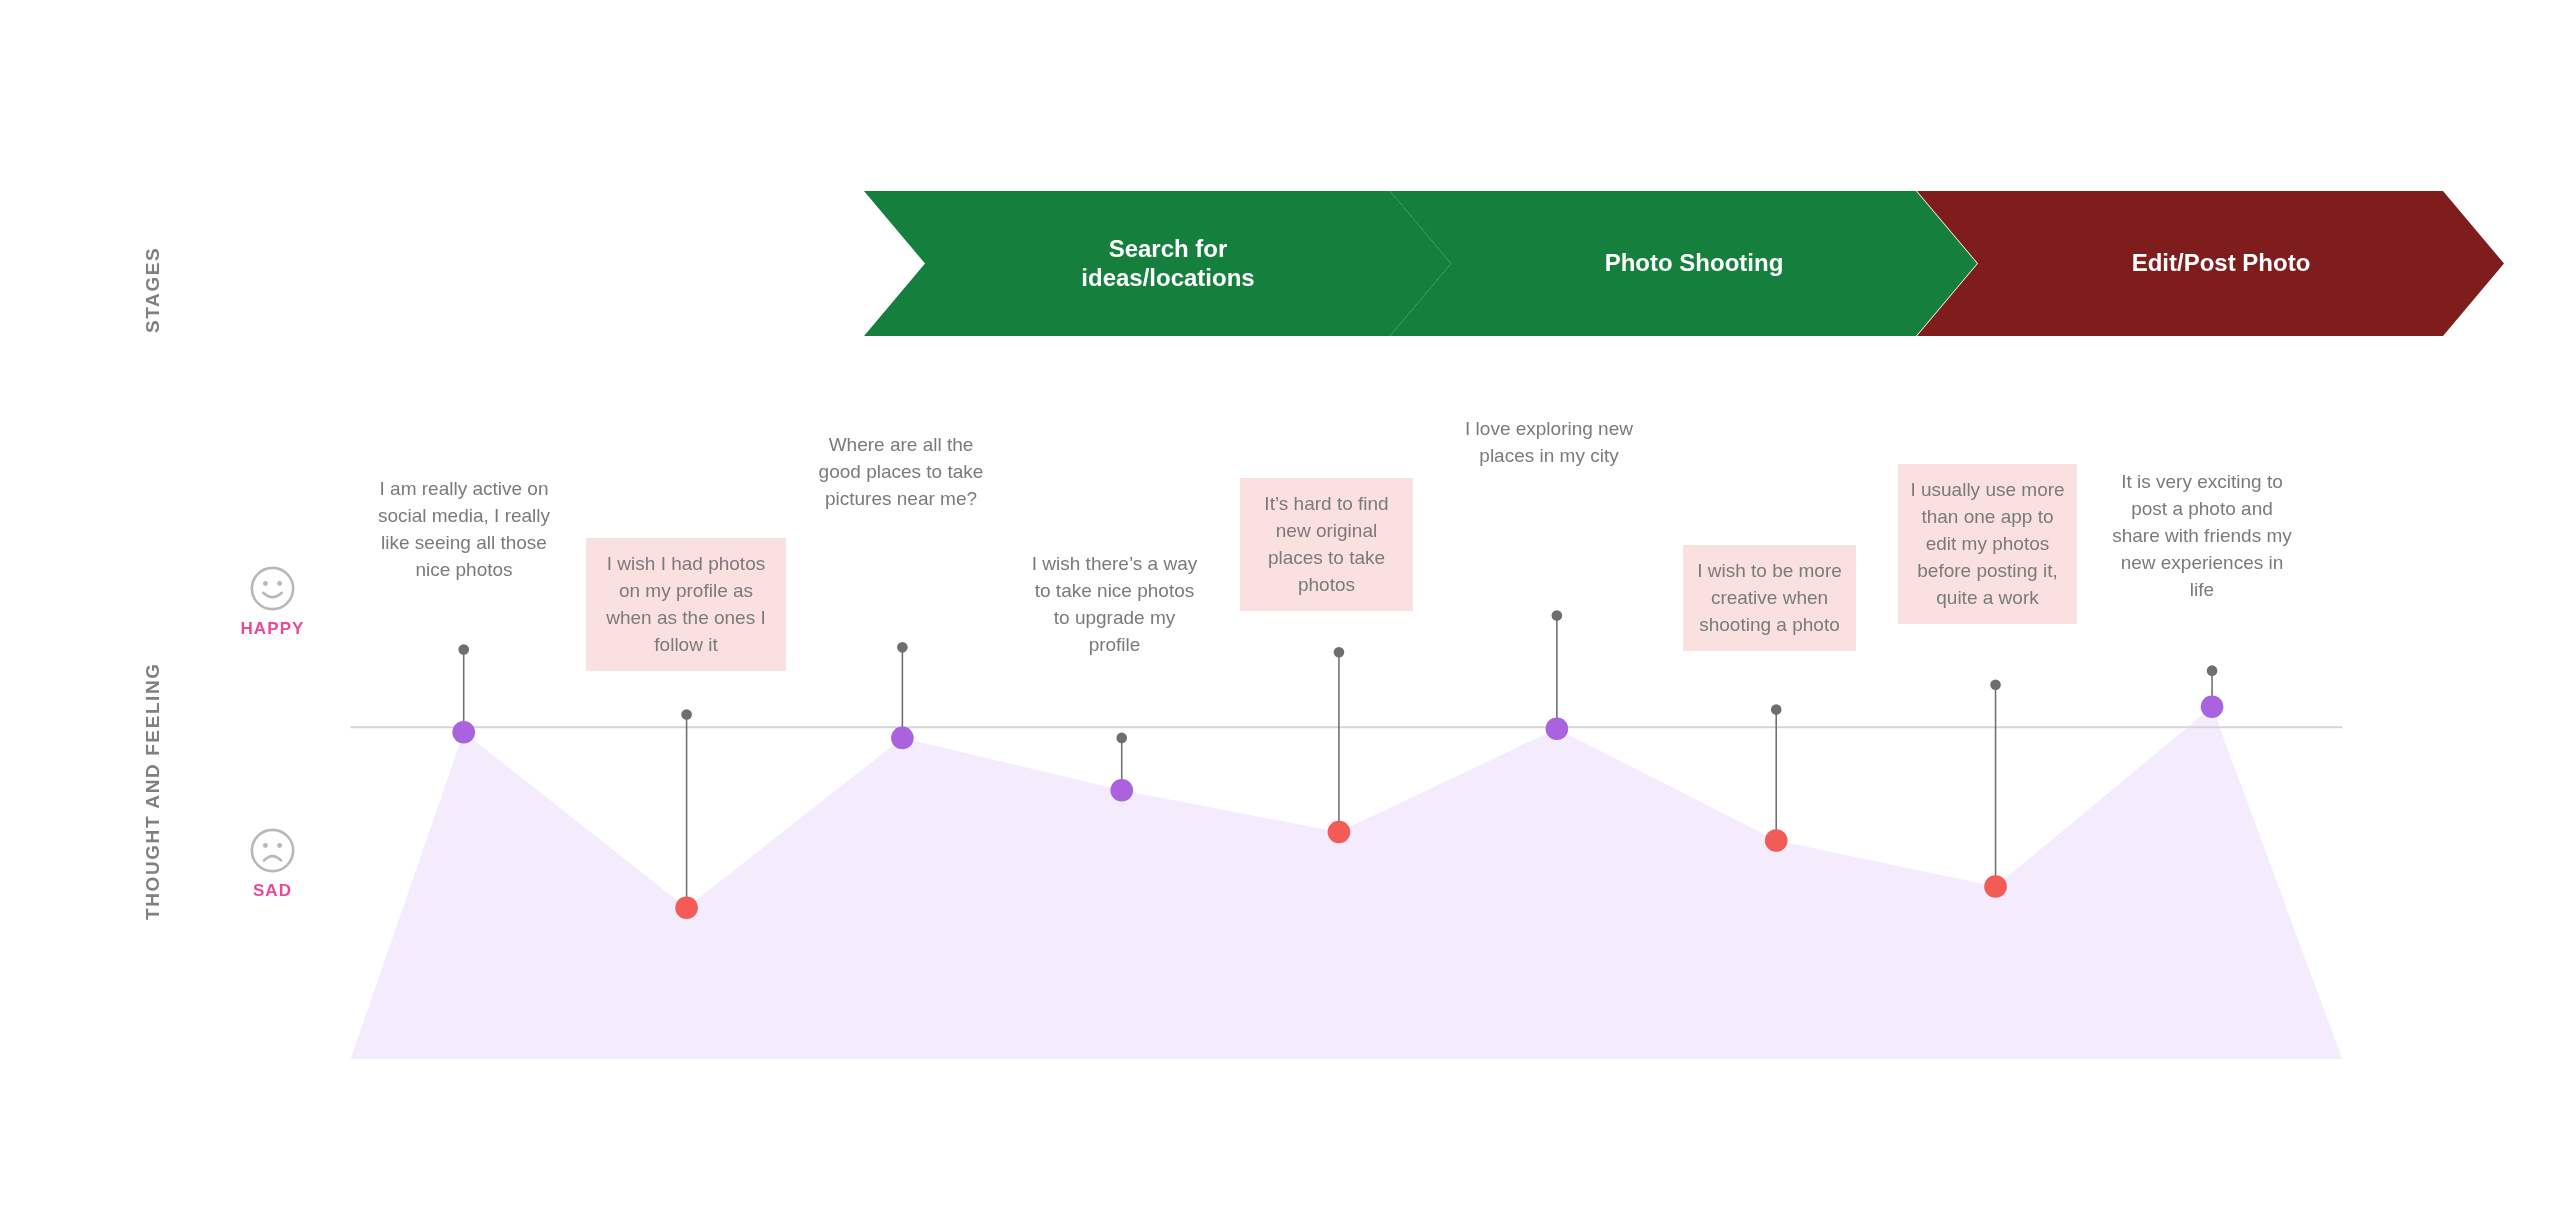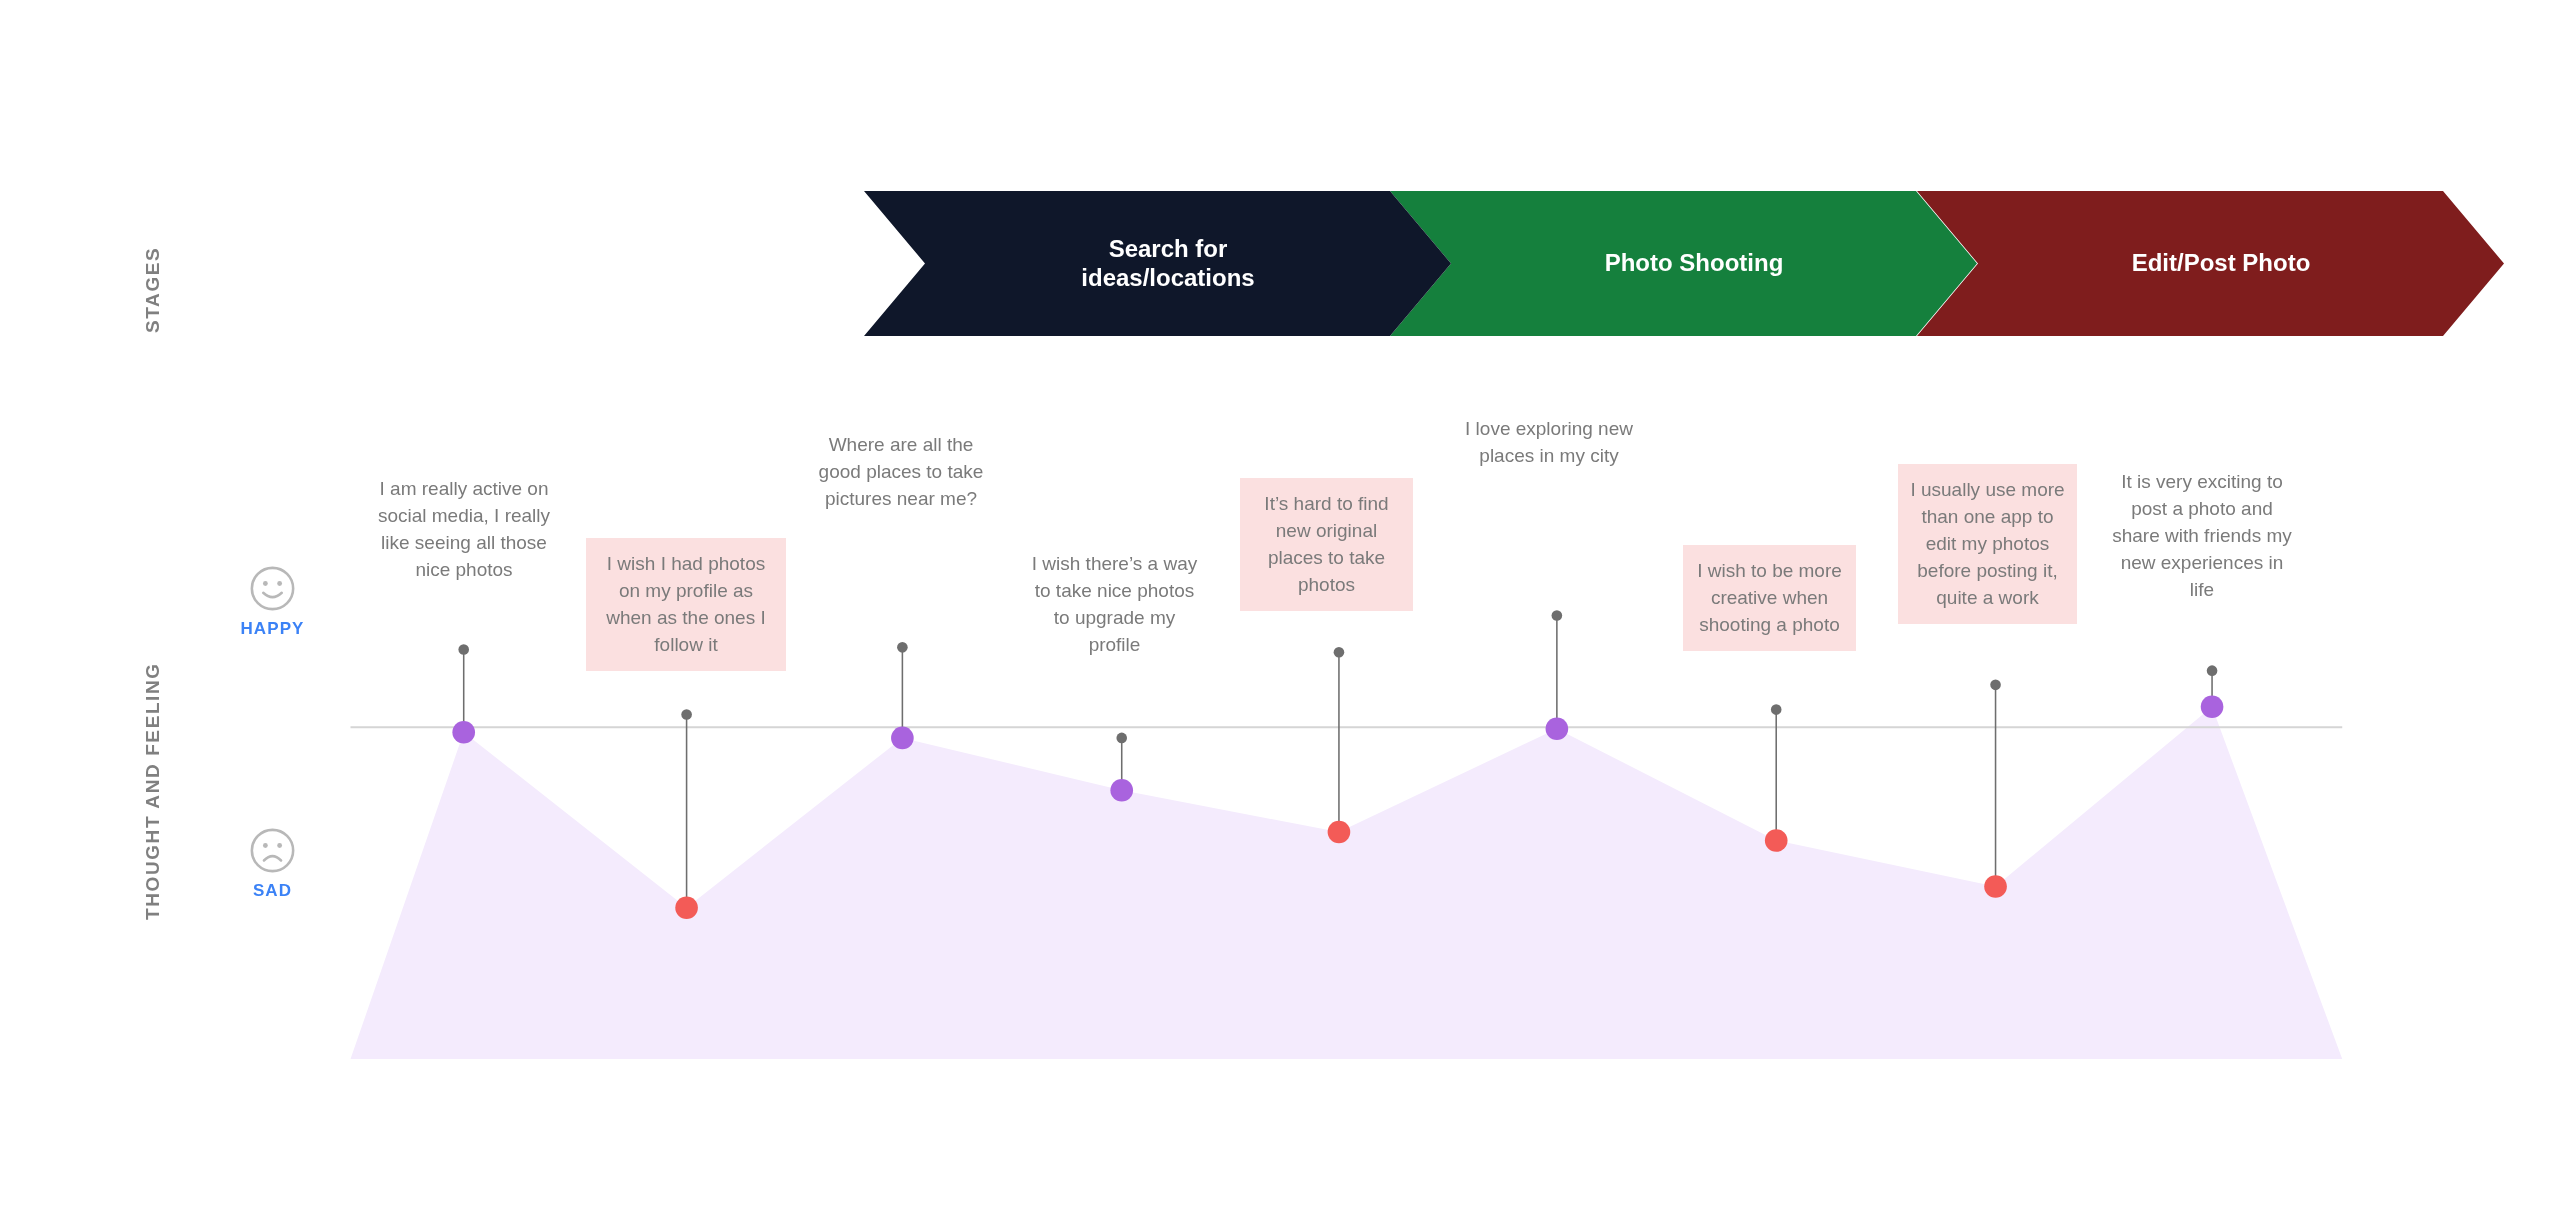--- a/index.html
+++ b/index.html
@@ -86,21 +86,21 @@
     top: 0;
   }
 
   
   .mood-marker {
     position: absolute;
     width: 113px;
     text-align: center;
   }
   .mood-marker .mood-caption {
-    color: #3b82f6;
+    color: #ec4899;
     font-size: 17px;
     font-weight: bold;
     letter-spacing: 1.1px;
     margin-top: 7px;
   }
   .face-svg { display: block; margin: 0 auto; }
   #mood-happy { left: 216px; top: 565px; }
   #mood-sad   { left: 216px; top: 827px; }
 
   
@@ -120,21 +120,21 @@
 </style>
 </head>
 <body>
 
 <div id="canvas">
 
   <div class="axis-label" id="stages-axis-label">STAGES</div>
   <div class="axis-label" id="feeling-axis-label">THOUGHT AND FEELING</div>
 
   <div id="stages-band">
-      <div class="stage-chevron stage-mid" style="left: 526px; width: 587px; background: #0f172a; z-index: 9;">
+      <div class="stage-chevron stage-mid" style="left: 526px; width: 587px; background: #15803d; z-index: 9;">
         <div class="stage-title" style="margin-left: 21px;">Search for
 ideas/locations</div>
       </div>
       <div class="stage-chevron stage-mid" style="left: 1052px; width: 587px; background: #15803d; z-index: 8;">
         <div class="stage-title" style="margin-left: 21px;">Photo Shooting</div>
       </div>
       <div class="stage-chevron stage-mid" style="left: 1579px; width: 587px; background: #7f1d1d; z-index: 7;">
         <div class="stage-title" style="margin-left: 21px;">Edit/Post Photo</div>
       </div>
     </div>

